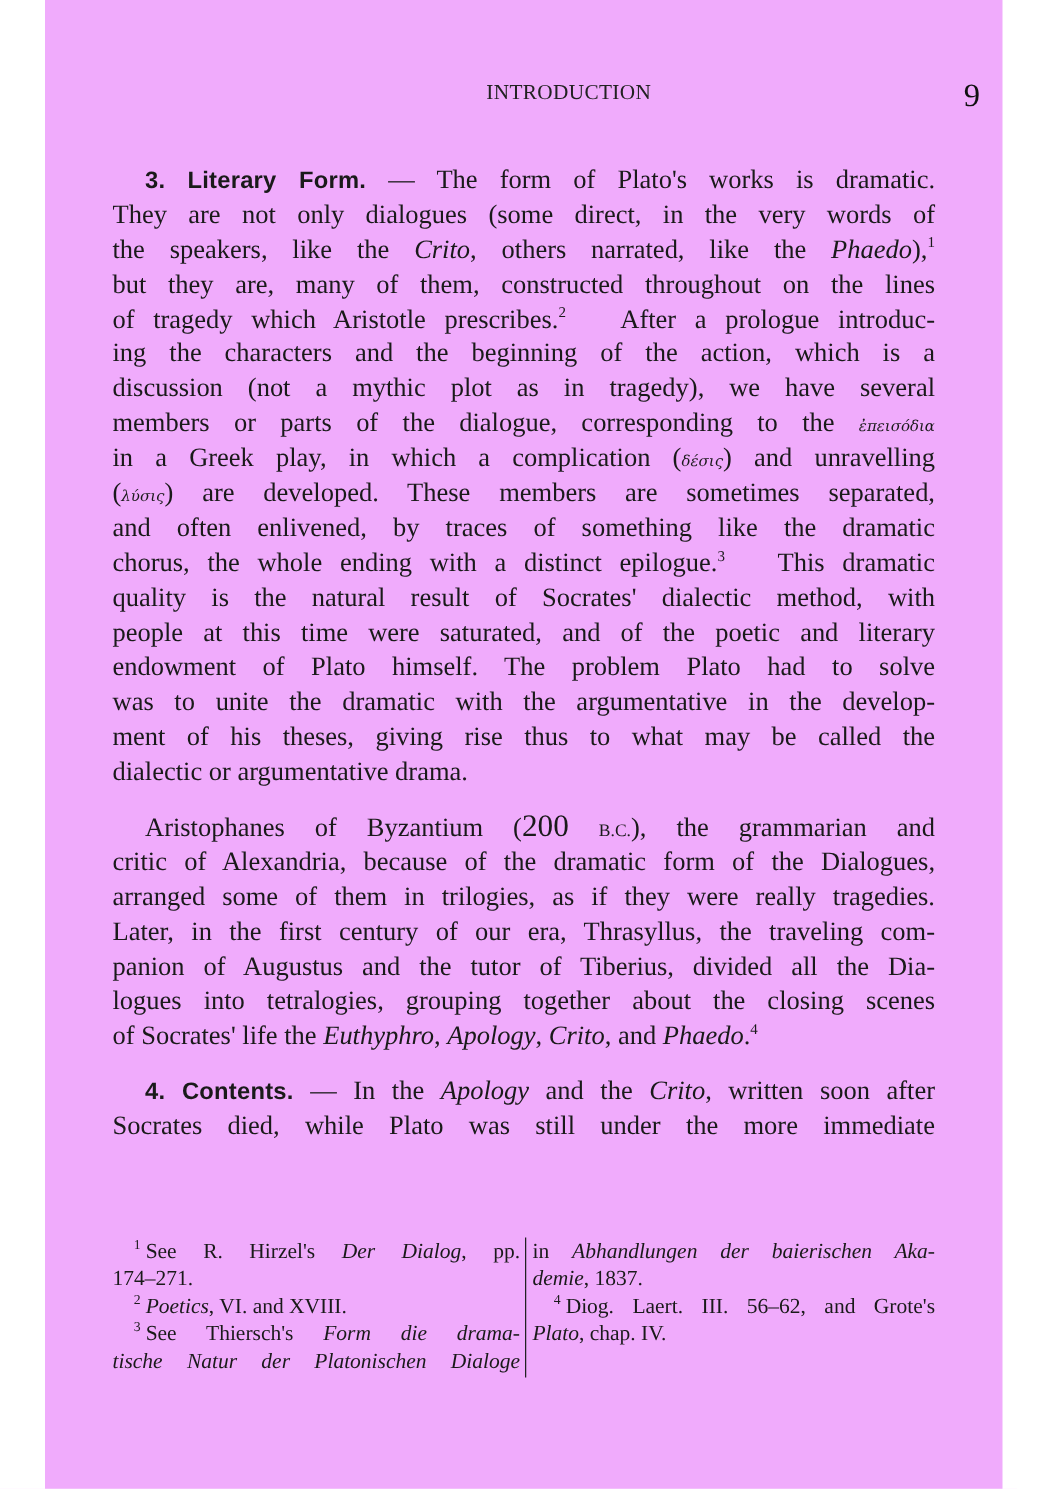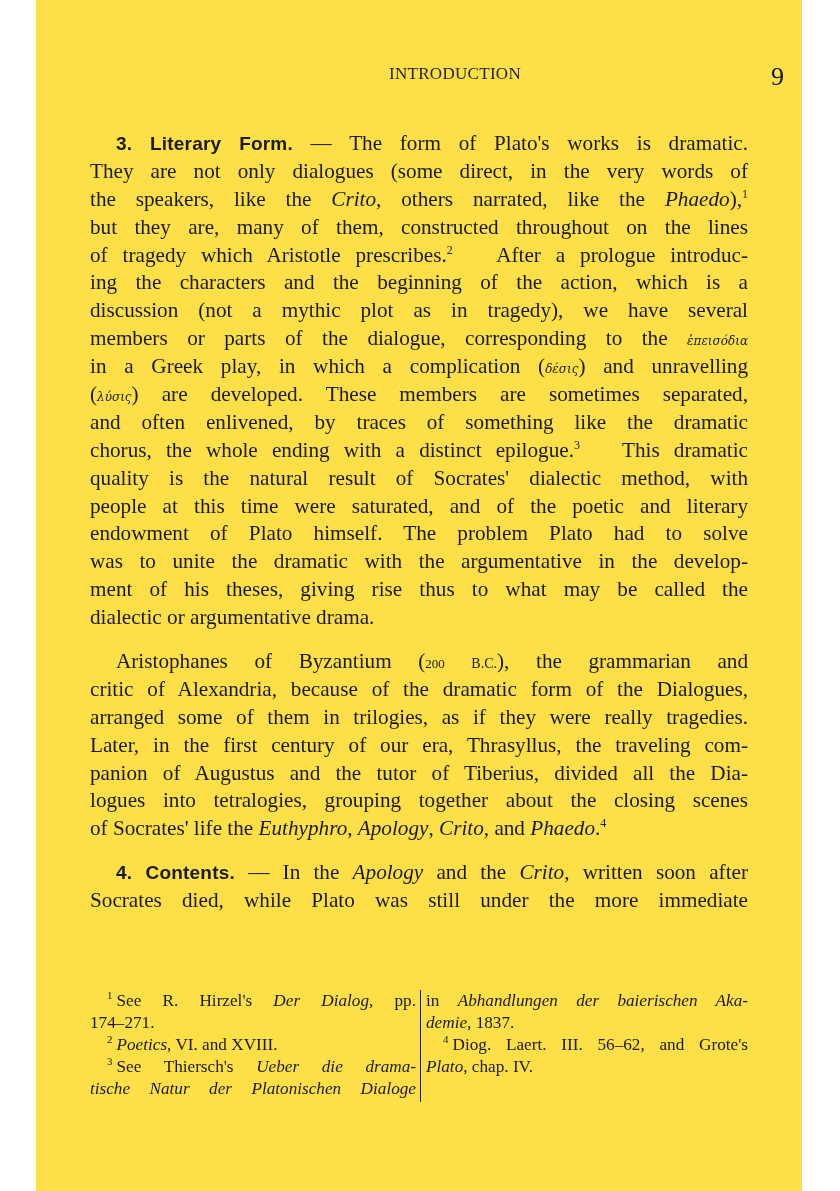--- a/index.html
+++ b/index.html
@@ -14,21 +14,21 @@
     overflow: hidden;
     font-family: "Liberation Serif", "DejaVu Serif", serif;
     color: #1a1a1a;
   }
   .page {
     position: absolute;
     left: 36px;
     top: 0;
     width: 766px;
     height: 1191px;
-    background: #fde047;
+    background: #f0abfc;
   }
   .running-head {
     position: absolute;
     top: 62px;
     left: 90px;
     width: 658px;
     height: 30px;
   }
   .running-title {
     position: absolute;
@@ -76,21 +76,21 @@
     letter-spacing: 0.2px;
   }
   i, .it { font-style: italic; }
   .greek { font-style: italic; font-family: "DejaVu Serif", serif; font-size: 12px; }
   sup, .sup {
     font-size: 12px;
     vertical-align: super;
     line-height: 0;
   }
   .smallcaps { font-variant: small-caps; font-size: 14px; }
-  .oldstyle { font-size: 13px; }
+  .oldstyle { font-size: 25px; }
 
   .footnotes {
     position: absolute;
     top: 990px;
     left: 90px;
     width: 660px;
     height: 112px;
     font-size: 17.2px;
     line-height: 22px;
     color: #1a1a1a;
@@ -170,21 +170,21 @@
     <span class="line indent"><span class="sec-num">4.</span> <span class="sec-title">Contents.</span><span> — </span><span>In the </span><i>Apology</i><span> and the </span><i>Crito</i><span>, written soon after</span></span>
     <span class="line">Socrates died, while Plato was still under the more immediate</span>
   </div>
 </div>
 
 <div class="footnotes">
   <div class="fn-col left">
     <span class="fn-line ind"><span class="fn-mark">1</span><span>See R. Hirzel's </span><i>Der Dialog</i><span>, pp.</span></span>
     <span class="fn-line last">174–271.</span>
     <span class="fn-line ind last"><span class="fn-mark">2</span><i>Poetics</i><span>, VI. and XVIII.</span></span>
-    <span class="fn-line ind"><span class="fn-mark">3</span><span>See Thiersch's </span><i>Ueber die drama-</i></span>
+    <span class="fn-line ind"><span class="fn-mark">3</span><span>See Thiersch's </span><i>Form die drama-</i></span>
     <span class="fn-line"><i>tische Natur der Platonischen Dialoge</i></span>
   </div>
 
   <div class="fn-divider"></div>
 
   <div class="fn-col right">
     <span class="fn-line"><span>in </span><i>Abhandlungen der baierischen Aka-</i></span>
     <span class="fn-line last"><i>demie</i><span>, 1837.</span></span>
     <span class="fn-line ind"><span class="fn-mark">4</span><span>Diog. Laert. III. 56–62, and Grote's</span></span>
     <span class="fn-line last"><i>Plato</i><span>, chap. IV.</span></span>

